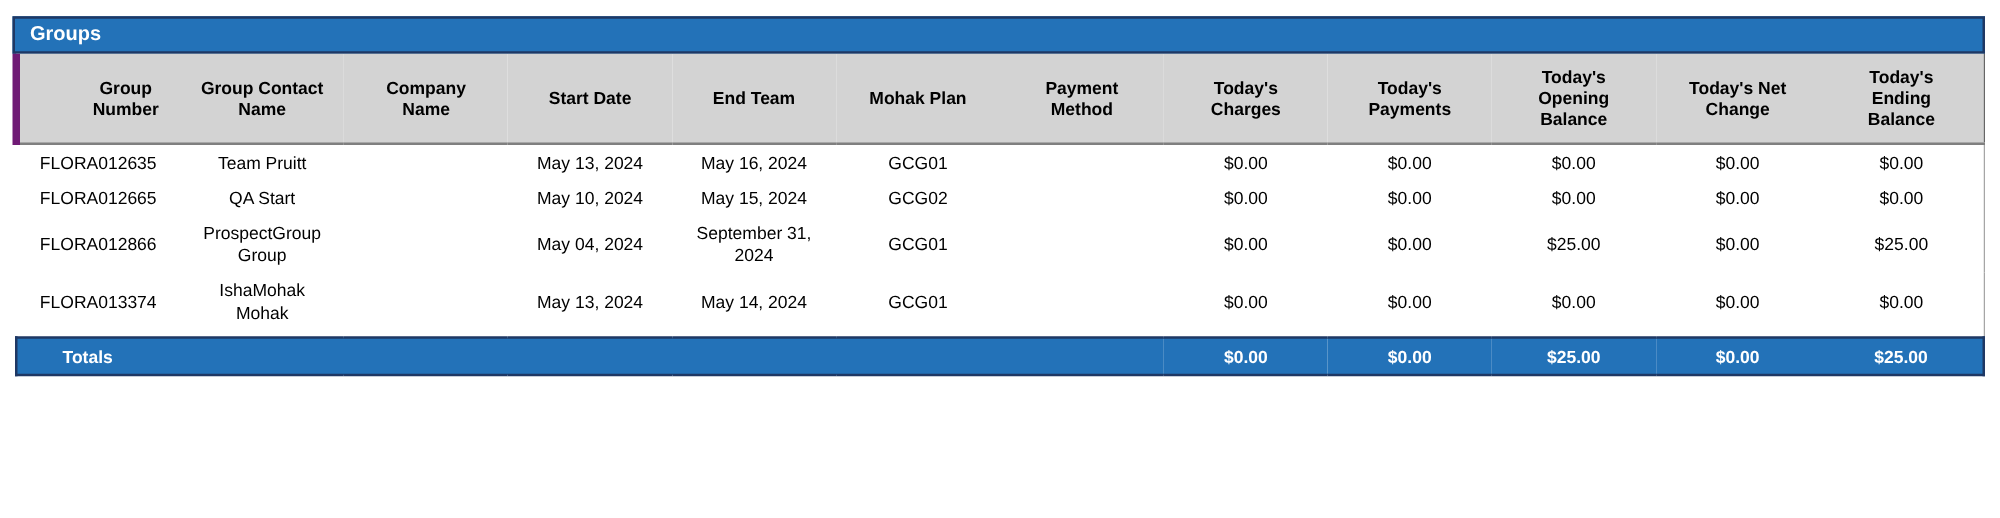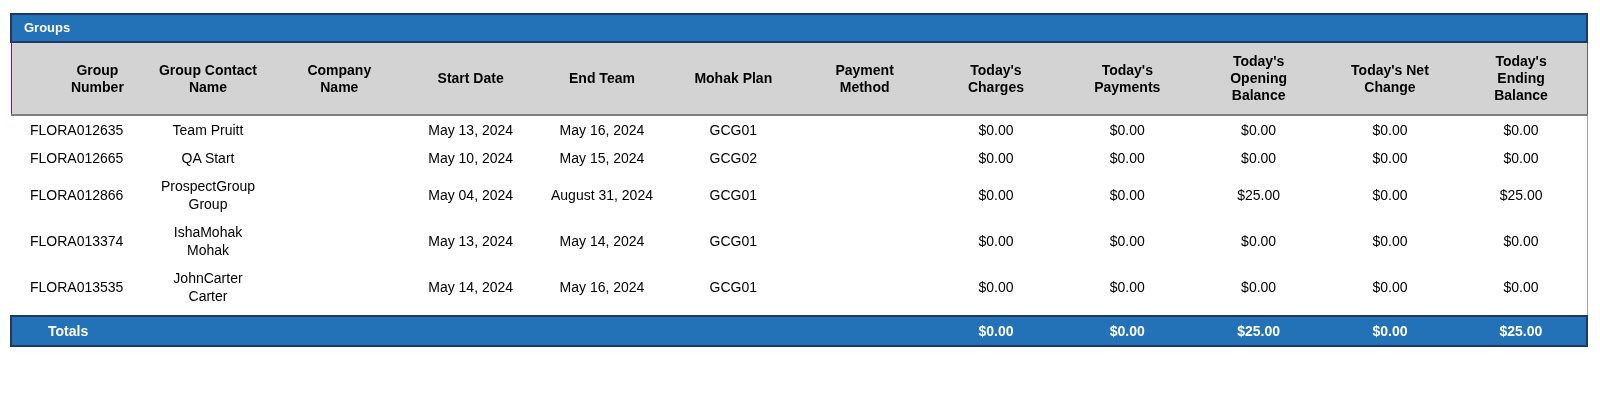--- a/index.html
+++ b/index.html
@@ -20,41 +20,41 @@
   }
   .report {
     margin: 13px 12px 0 10px;
     width: 1578px;
   }
   .title-bar {
     background: var(--accent);
     border: 2px solid var(--dark);
     color: #ffffff;
     font-weight: bold;
-    font-size: 13px;
+    font-size: 16px;
     line-height: 20px;
     padding: 3px 12px;
   }
   table {
     width: 100%;
     border-collapse: collapse;
     table-layout: fixed;
   }
   th {
     background: var(--gray);
     font-weight: bold;
     font-size: 14px;
     line-height: 17px;
     padding: 10px 3px;
     text-align: center;
     vertical-align: middle;
     white-space: pre-line;
     border-bottom: 2px solid #7f7f7f;
   }
-  th:first-child { border-left: 1px solid #701a75; padding-left: 44px; }
+  th:first-child { border-left: 6px solid #701a75; padding-left: 44px; }
   th:last-child  { border-right: 1px solid #666; }
   td {
     font-size: 14px;
     line-height: 18px;
     padding: 5px 3px;
     text-align: center;
     vertical-align: middle;
     background: #fff;
   }
   td.wrapcell { white-space: pre-wrap; }
@@ -138,21 +138,21 @@
     <td>$0.00</td>
     <td>$0.00</td>
     <td>$0.00</td>
   </tr>
         <tr>
     <td>FLORA012866</td>
     <td class="wrapcell">ProspectGroup
 Group</td>
     <td></td>
     <td>May 04, 2024</td>
-    <td>August 31, 2024</td>
+    <td>September 31, 2024</td>
     <td>GCG01</td>
     <td></td>
     <td>$0.00</td>
     <td>$0.00</td>
     <td>$25.00</td>
     <td>$0.00</td>
     <td>$25.00</td>
   </tr>
         <tr>
     <td>FLORA013374</td>
@@ -162,35 +162,20 @@
     <td>May 13, 2024</td>
     <td>May 14, 2024</td>
     <td>GCG01</td>
     <td></td>
     <td>$0.00</td>
     <td>$0.00</td>
     <td>$0.00</td>
     <td>$0.00</td>
     <td>$0.00</td>
   </tr>
-        <tr>
-    <td>FLORA013535</td>
-    <td class="wrapcell">JohnCarter
-Carter</td>
-    <td></td>
-    <td>May 14, 2024</td>
-    <td>May 16, 2024</td>
-    <td>GCG01</td>
-    <td></td>
-    <td>$0.00</td>
-    <td>$0.00</td>
-    <td>$0.00</td>
-    <td>$0.00</td>
-    <td>$0.00</td>
-  </tr>
       </tbody>
     <tfoot>
       <tr>
         <td colspan="7">Totals</td>
         <td>$0.00</td>
         <td>$0.00</td>
         <td>$25.00</td>
         <td>$0.00</td>
         <td>$25.00</td>
       </tr>

